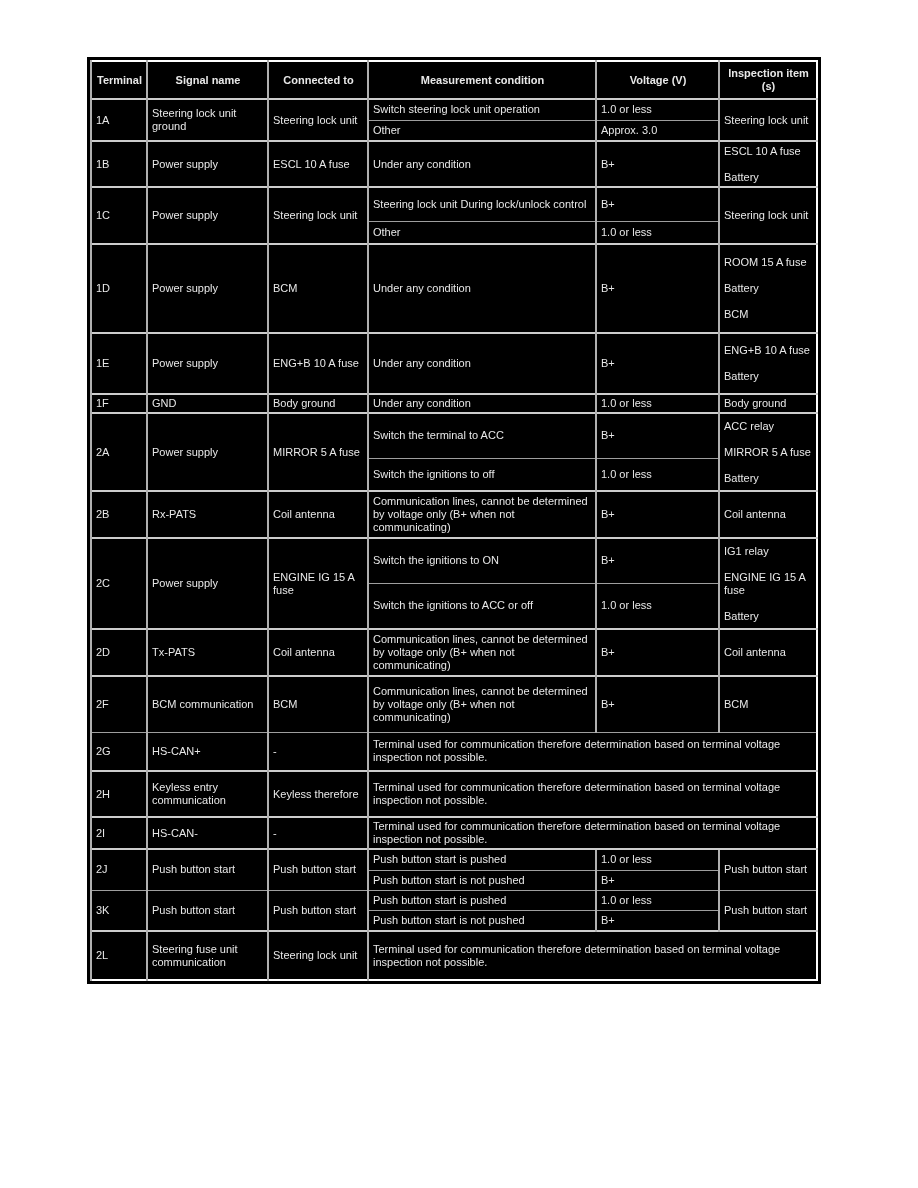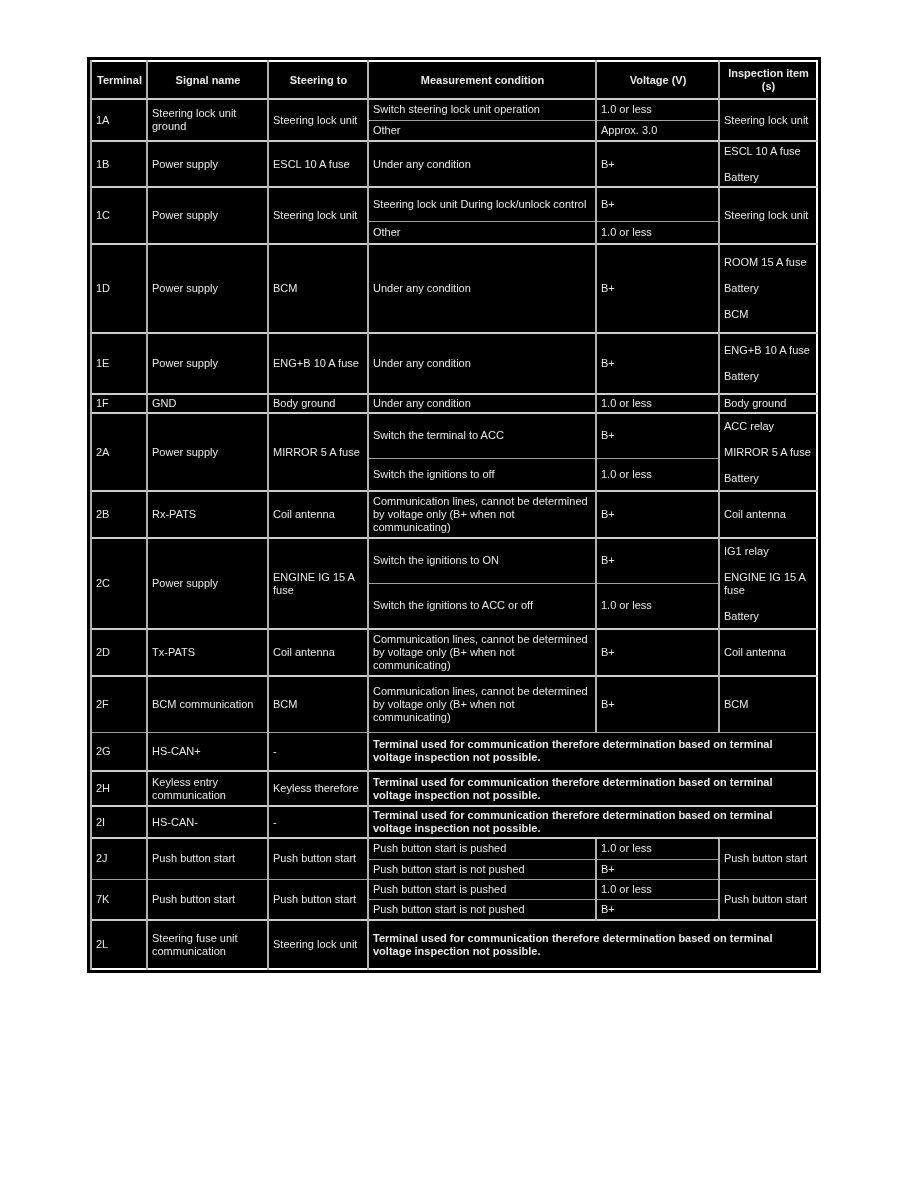--- a/index.html
+++ b/index.html
@@ -46,40 +46,40 @@
     text-align: center;
     vertical-align: middle;
     white-space: pre-line;
   }
   tr.blk > td { border-top: 2px solid #cdcdcd; }
   td.bt-hide { border-top-style: hidden; }
   td.m-cell { vertical-align: top; }
   td.insp-list { vertical-align: top; white-space: pre-line; }
   td.insp-mid { white-space: pre-line; }
   td.insp-top { vertical-align: top; }
-  td.note-cell { vertical-align: middle; font-weight: bold; }
+  td.note-cell { vertical-align: middle; }
 </style>
 </head>
 <body>
 
 <div class="frame">
 <table class="tv">
   <colgroup>
     <col class="c-terminal">
         <col class="c-signal">
         <col class="c-connected">
     <col class="c-measure">
         <col class="c-voltage">
         <col class="c-inspection">
   </colgroup>
   <thead>
     <tr style="height:38px">
       <th>Terminal</th>
       <th>Signal name</th>
-      <th>Steering to</th>
+      <th>Connected to</th>
       <th>Measurement condition</th>
       <th>Voltage (V)</th>
       <th>Inspection item
 (s)</th>
     </tr>
   </thead>
   <tbody>
 
     <tr class="blk" style="height:21px">
       <td rowspan="2">1A</td>
@@ -212,21 +212,21 @@
       <td>BCM</td>
     </tr>
 
     <tr style="height:39px">
       <td class="bt-hide">2G</td>
       <td class="bt-hide">HS-CAN+</td>
       <td class="bt-hide">-</td>
       <td colspan="3" class="note-cell">Terminal used for communication therefore determination based on terminal voltage inspection not possible.</td>
     </tr>
 
-    <tr class="blk" style="height:35px">
+    <tr class="blk" style="height:46px">
       <td>2H</td>
       <td>Keyless entry communication</td>
       <td>Keyless therefore</td>
       <td colspan="3" class="note-cell">Terminal used for communication therefore determination based on terminal voltage inspection not possible.</td>
     </tr>
 
     <tr class="blk" style="height:18px">
       <td>2I</td>
       <td>HS-CAN-</td>
       <td>-</td>
@@ -240,21 +240,21 @@
       <td class="m-cell">Push button start is pushed</td>
       <td>1.0 or less</td>
       <td rowspan="2" class="insp-top">Push button start</td>
     </tr>
     <tr style="height:20px">
       <td class="m-cell">Push button start is not pushed</td>
       <td>B+</td>
     </tr>
 
     <tr style="height:20px">
-      <td rowspan="2" class="bt-hide">7K</td>
+      <td rowspan="2" class="bt-hide">3K</td>
       <td rowspan="2" class="bt-hide">Push button start</td>
       <td rowspan="2" class="bt-hide">Push button start</td>
       <td class="m-cell bt-hide">Push button start is pushed</td>
       <td class="bt-hide">1.0 or less</td>
       <td rowspan="2" class="insp-top bt-hide">Push button start</td>
     </tr>
     <tr style="height:21px">
       <td class="m-cell">Push button start is not pushed</td>
       <td>B+</td>
     </tr>

